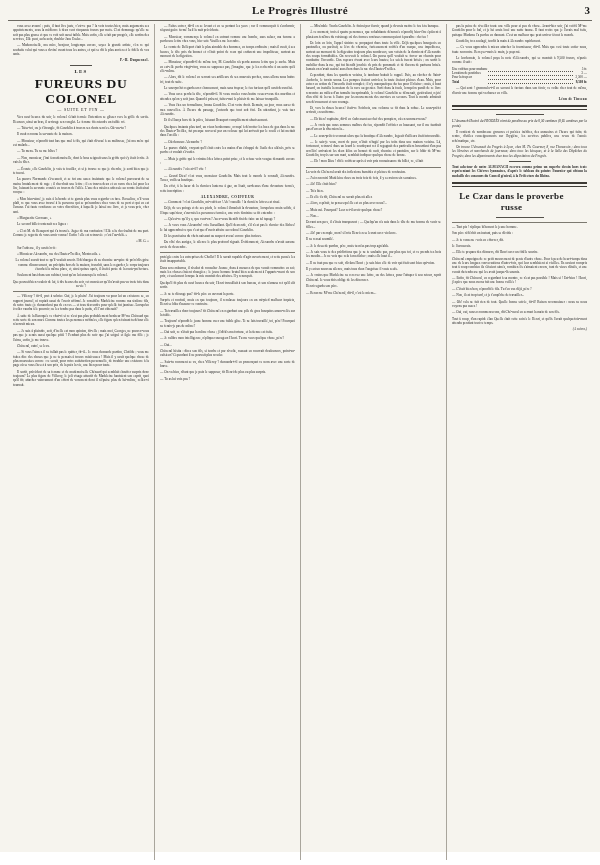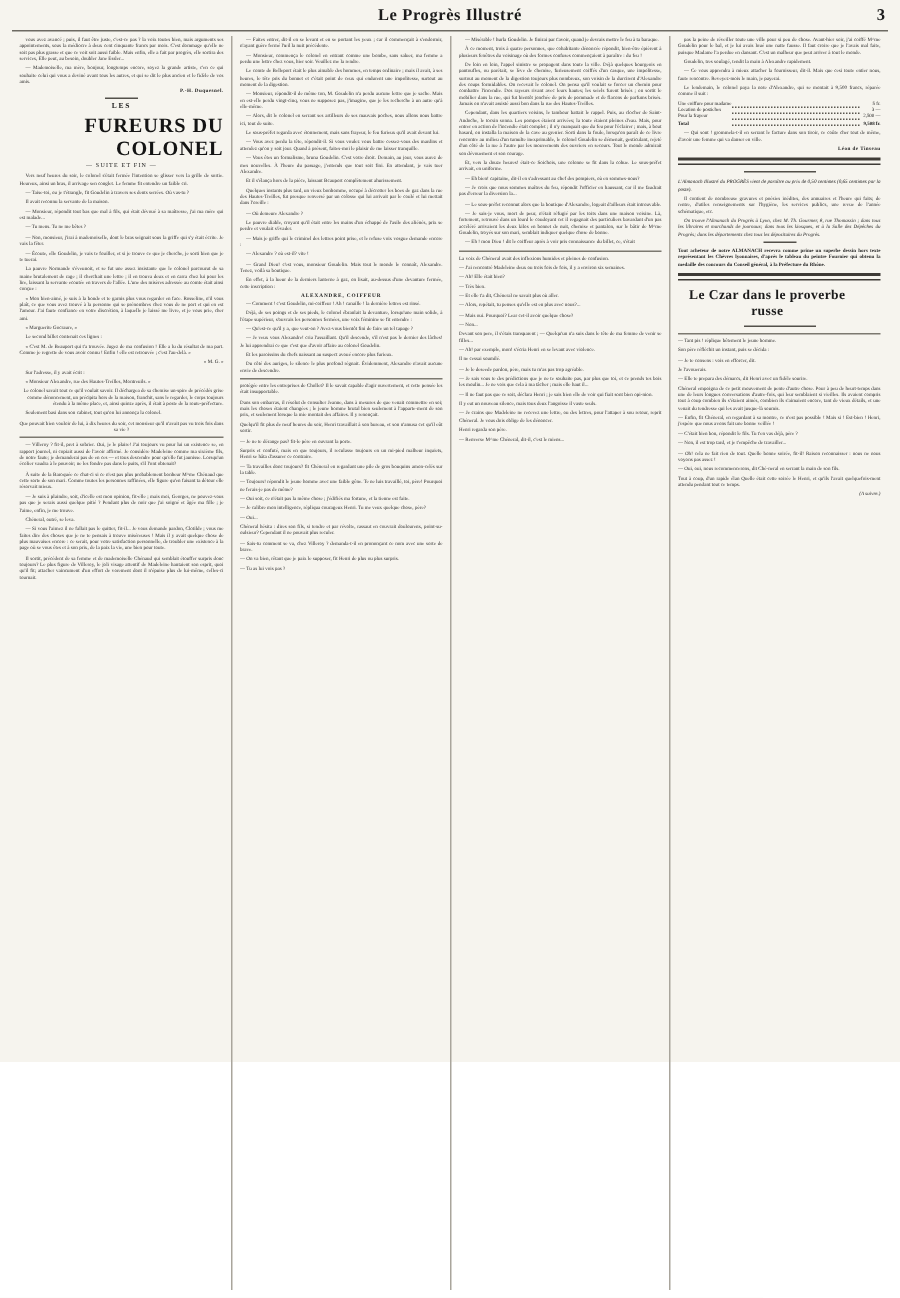--- a/index.html
+++ b/index.html
@@ -10,21 +10,21 @@
   body {
     width: 600px;
     height: 865px;
     font-family: "Liberation Serif", serif;
     color: #1b1b1b;
     overflow: hidden;
   }
   .page {
     position: relative;
     width: 600px;
-    height: 708px;
+    height: 852px;
     background: #f6f4ee;
     box-sizing: border-box;
     padding: 4px 8px 16px 8px;
   }
   
   .masthead {
     position: relative;
     height: 16px;
     border-bottom: 1px solid #6d6a63;
     margin-bottom: 3px;
@@ -93,21 +93,21 @@
   }
   .rule-dbl {
     width: 100%;
     border-top: 2px solid #3e3b36;
     border-bottom: 1px solid #3e3b36;
     height: 2px;
     margin: 4px auto 4px auto;
   }
   
   .headline-main {
-    text-align: right;
+    text-align: center;
     font-family: "Liberation Serif", serif;
     font-weight: bold;
     font-size: 13.5px;
     letter-spacing: 0.6px;
     line-height: 15px;
     margin: 2px 0 1px 0;
     color: #141414;
   }
   .headline-sub {
     text-align: center;

